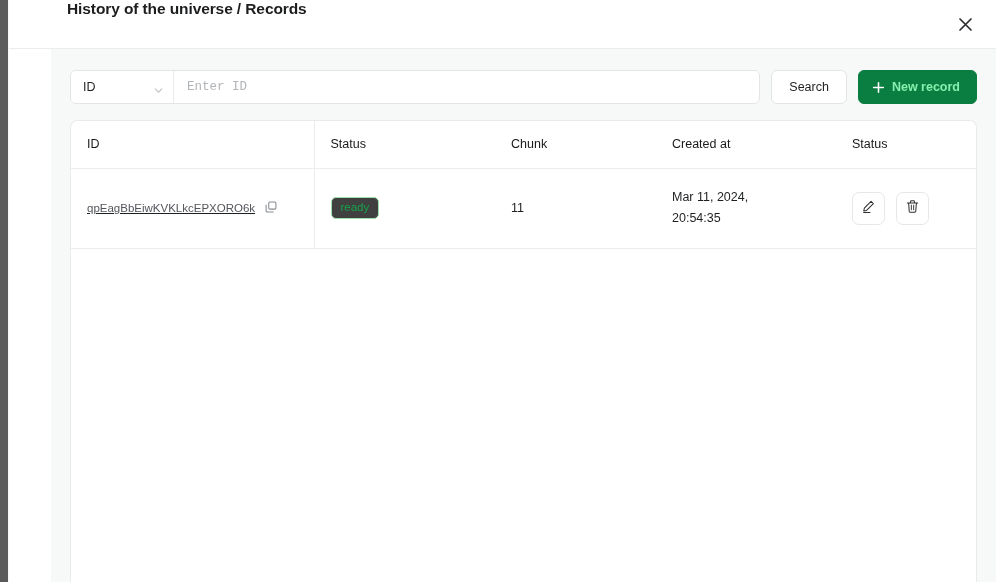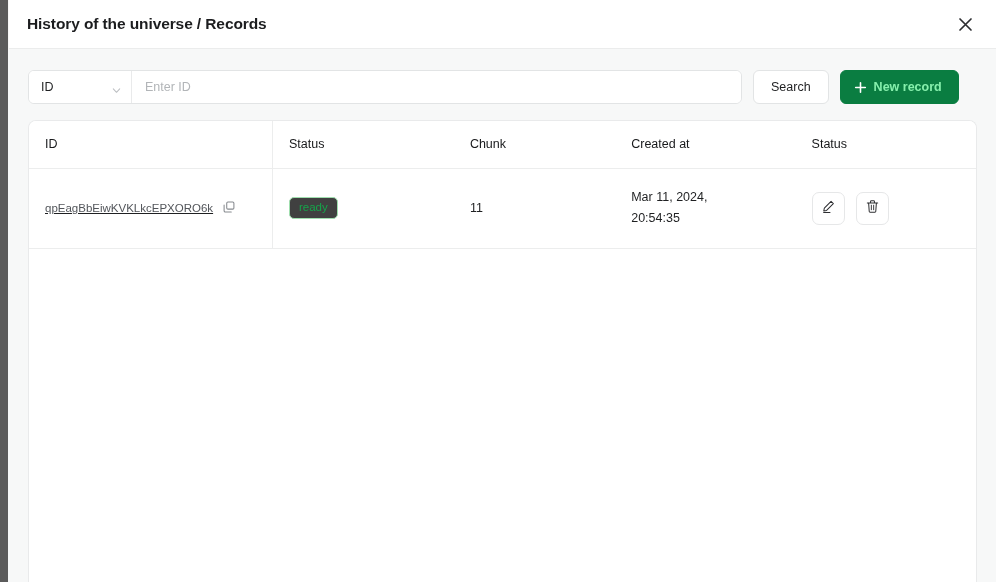--- a/index.html
+++ b/index.html
@@ -35,21 +35,21 @@
     background: #ffffff;
     display: flex; flex-direction: column;
   }
 
   .modal-header {
     position: relative;
     height: 49px;
     flex: 0 0 49px;
     background: #ffffff;
     border-bottom: 1px solid #ebecec;
-    display: flex; align-items: center;
+    display: flex;  padding-left: 40px;
   }
   .modal-title {
     margin-left: 18px;
     font-size: 15.5px;
     font-weight: bold;
     color: #1c1d1f;
     letter-spacing: -0.1px;
   }
   .close-btn {
     position: absolute; right: 18px; top: 50%;
@@ -58,20 +58,21 @@
     display: flex; align-items: center; justify-content: center;
     background: none; border: none; cursor: pointer;
   }
   .close-btn svg { display: block; }
 
   .modal-body {
     flex: 1 1 auto;
     background: #f7f8f8;
     display: flex; flex-direction: column;
     overflow: hidden;
+    margin-left: 42px;
   }
 
   
   .toolbar {
     flex: 0 0 auto;
     padding: 21px 19px 16px 19px;
     display: flex; align-items: center; gap: 11px;
   }
   .search-group {
     display: flex; align-items: stretch;
@@ -99,21 +100,21 @@
   }
   .chevron {
     width: 11px; height: 11px;
     flex: 0 0 11px;
   }
   .search-input {
     flex: 1 1 auto;
     border: none; outline: none;
     padding: 0 13px;
     font-size: 12.5px;
-    font-family: Liberation Sans, sans-serif;
+    font-family: Liberation Mono, monospace;
     color: #1f2022;
     background: #ffffff;
   }
   .search-input::placeholder { color: #b2b5b8; }
 
   .btn {
     height: 34px;
     border-radius: 6px;
     font-size: 12.5px;
     font-family: "Liberation Sans", sans-serif;

